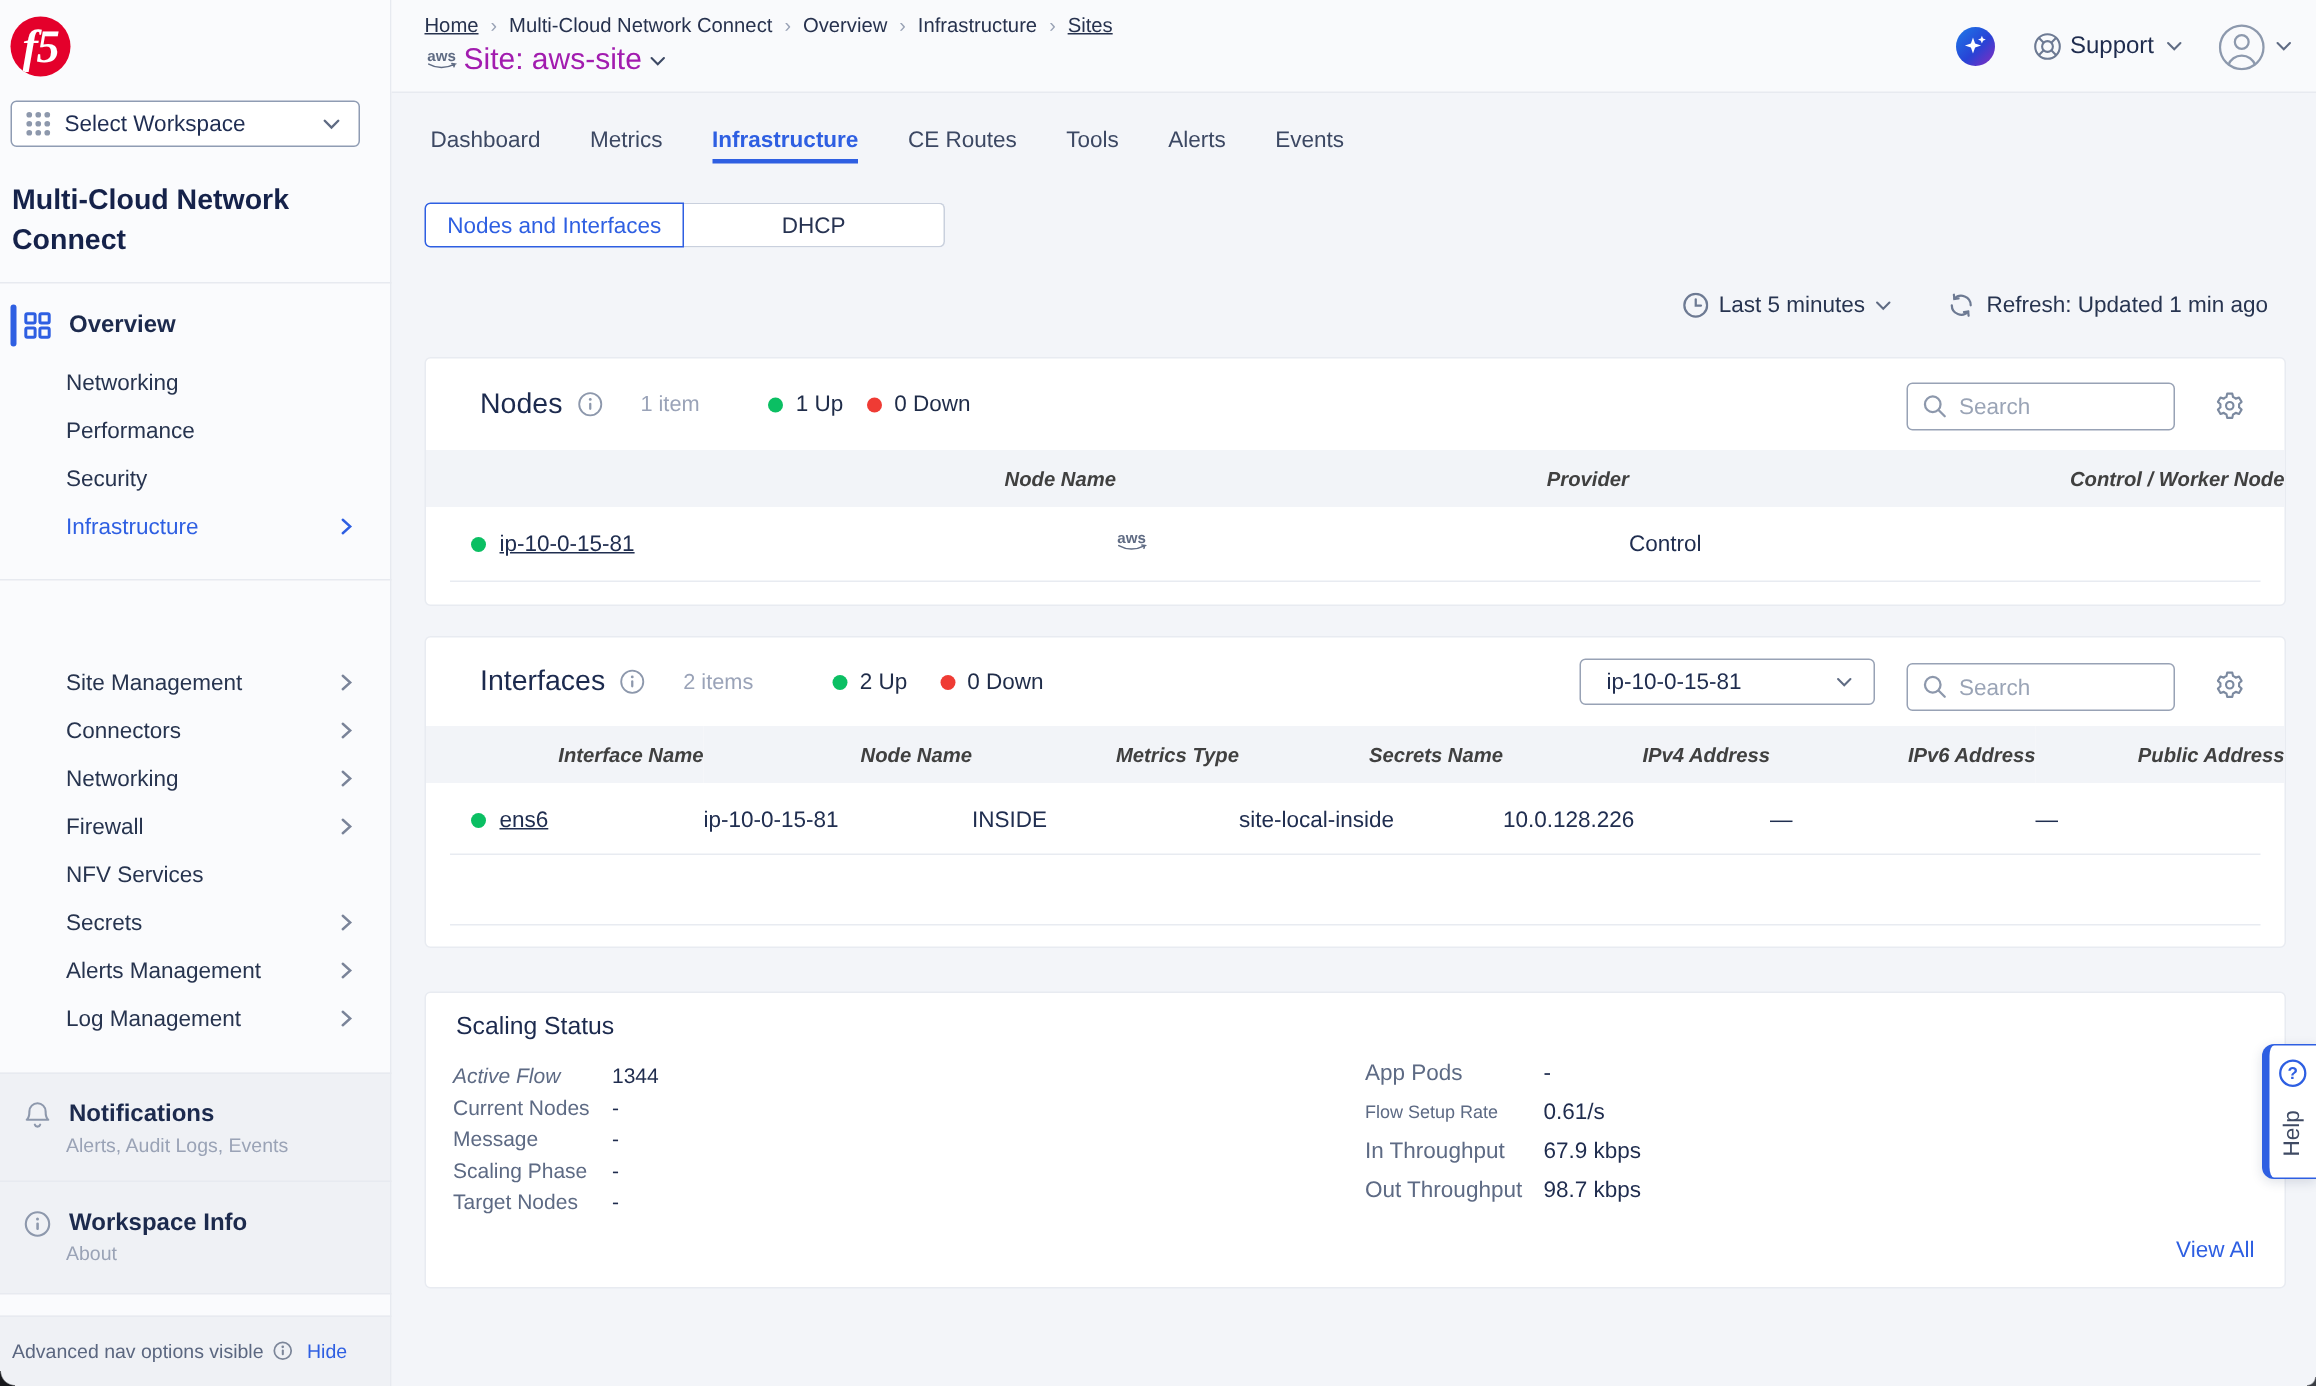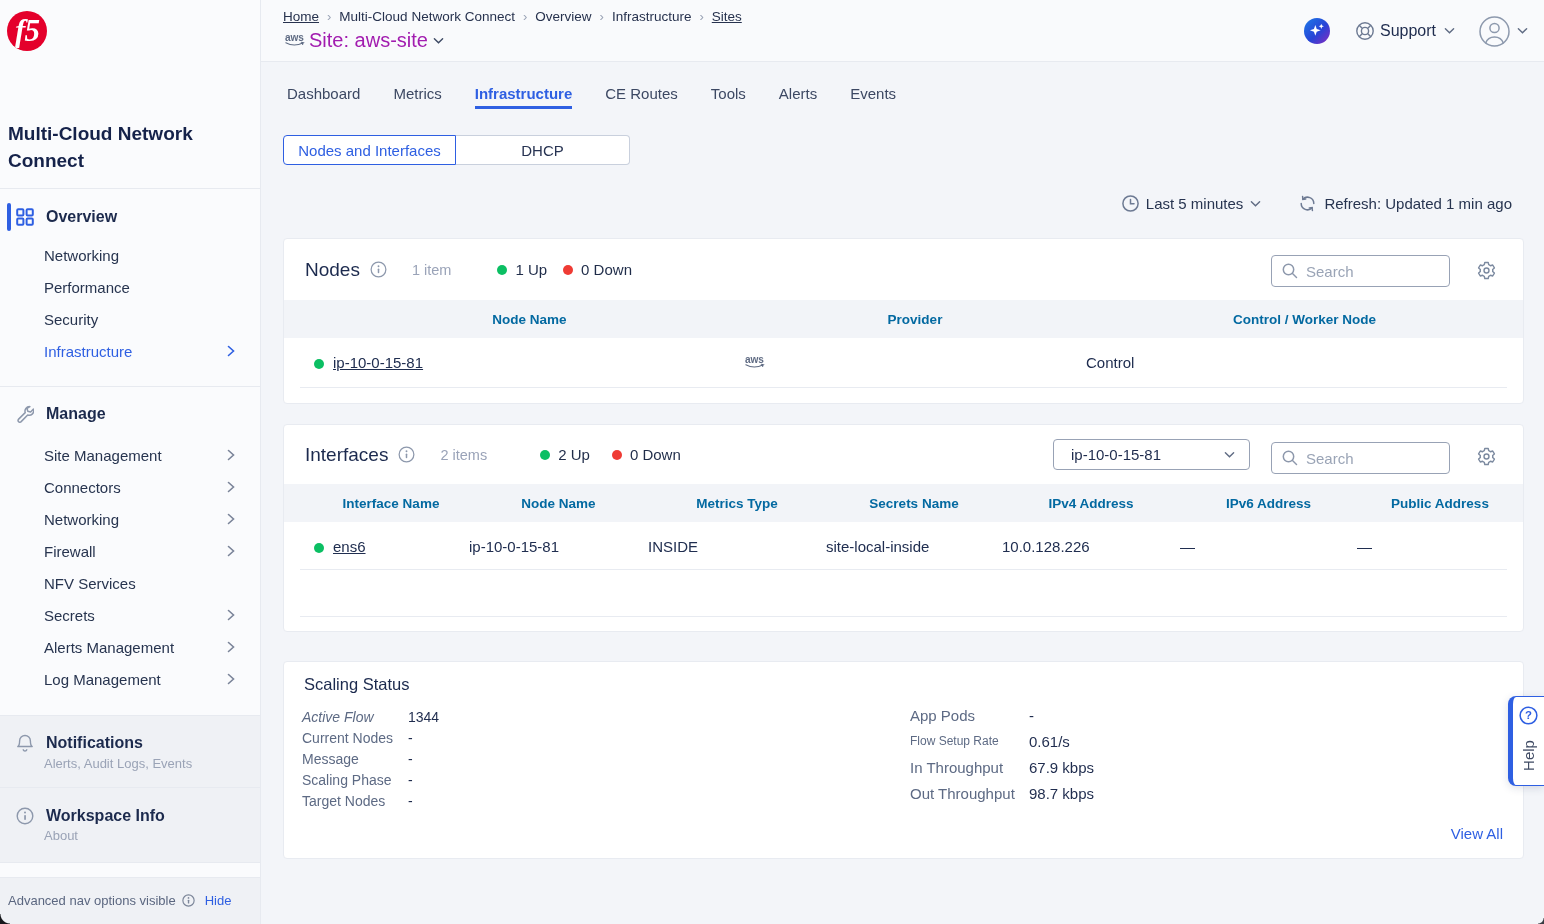--- a/index.html
+++ b/index.html
@@ -43,48 +43,67 @@
 .seg { position:absolute; left:283px; top:135px; display:flex; height:30px; font-size:15px; }
 .seg .s1 { width:173px; border:1px solid #2e5fe2; border-radius:4px 0 0 4px; color:#2e5fe2; background:#fff; display:flex; align-items:center; justify-content:center; }
 .seg .s2 { width:174px; border:1px solid #c9d0dd; border-left:none; border-radius:0 4px 4px 0; color:#273352; background:#fff; display:flex; align-items:center; justify-content:center; }
 
 
 .timerow { position:absolute; right:32px; top:195px; display:flex; align-items:center; font-size:15px; color:#273450; }
 
 
 .card { position:absolute; left:283px; width:1241px; background:#fff; border:1px solid #e8ebf1; border-radius:4px; }
 .cardhead { position:relative; height:61px; display:flex; align-items:center; }
-.ctitle { margin-left:21px; font-size:19px; color:#1c2a4e; }
+.ctitle { margin-left:36px; font-size:19px; color:#1c2a4e; }
 .count { font-size:14.5px; color:#9aa3b8; }
 .updown { font-size:15px; color:#1f2c49; display:flex; align-items:center; }
 .dot { width:10px; height:10px; border-radius:50%; display:inline-block; }
 .searchbox { position:absolute; width:179px; height:32px; border:1px solid #98a2b5; border-radius:4px; background:#fff; display:flex; align-items:center; color:#9aa4b6; font-size:15px; }
 .searchbox svg { margin:0 8px 0 10px; }
 table.tbl { width:100%; border-collapse:collapse; font-size:15px; color:#202e50; }
-table.tbl th { background:#f2f4f8; font-size:13.5px; color:#0369a1; text-align:center; font-weight:bold; height:38px; padding:0; }
+table.tbl th { background:#f2f4f8; font-size:13.5px; color:#404040; text-align:right; font-weight:bold; height:38px; padding:0;font-style:italic; }
 table.tbl td { height:49px; padding:0; }
 .rowline { position:absolute; left:16px; right:16px; height:1px; background:#e8ebf1; }
 .linku { text-decoration:underline; }
 .rowdot { display:inline-block; width:10px; height:10px; border-radius:50%; background:#0bbf63; margin-right:9px; vertical-align:-1px; }
 
 
 .slabel { font-size:14px; color:#5d6a84; }
 .sval { font-size:14px; color:#1f2c4e; }
 
 
 .helptab { position:absolute; right:0; top:696px; width:36px; height:90px; background:#fff; border:1px solid #2e5fe2; border-left:5px solid #2e5fe2; border-right:none; border-radius:8px 0 0 8px; box-shadow:0 2px 8px rgba(30,50,90,.15); }
 .helptab .htxt { position:absolute; left:-5px; top:50px; width:40px; text-align:center; transform:rotate(-90deg); transform-origin:center; font-size:15px; color:#3f4a63; }
 </style>
 </head>
 <body>
 
 <div class="main"></div>
 
 <div class="sidebar">
   <div class="f5logo">f5</div>
+  <div class="wsbox">
+    <svg class="grid9" width="17" height="17" viewBox="0 0 17 17">
+        <g fill="#8d98ac">
+          <circle cx="2.5" cy="2.5" r="1.9"></circle>
+          <circle cx="8.5" cy="2.5" r="1.9"></circle>
+          <circle cx="14.5" cy="2.5" r="1.9"></circle>
+          <circle cx="2.5" cy="8.5" r="1.9"></circle>
+          <circle cx="8.5" cy="8.5" r="1.9"></circle>
+          <circle cx="14.5" cy="8.5" r="1.9"></circle>
+          <circle cx="2.5" cy="14.5" r="1.9"></circle>
+          <circle cx="8.5" cy="14.5" r="1.9"></circle>
+          <circle cx="14.5" cy="14.5" r="1.9"></circle>
+        </g>
+      </svg>
+    <span class="lbl">Select Workspace</span>
+    <svg class="chev" width="12" height="8" viewBox="0 0 12 8">
+        <path d="M1.5 1.5 L6 6 L10.5 1.5" fill="none" stroke="#5f6b83" stroke-width="1.6" stroke-linecap="round"></path>
+      </svg>
+  </div>
   <div class="sb-title">Multi-Cloud Network Connect</div>
   <div class="sb-div" style="top:188px"></div>
 
   <div class="activebar" style="top:203px; height:28px;"></div>
   <div class="nav-head" style="top:202px;">
     <svg width="18" height="18" viewBox="0 0 18 18" fill="none" stroke="#2e5fe2" stroke-width="2">
         <rect x="1.2" y="1.2" width="6.2" height="6.2" rx="1"></rect>
         <rect x="10.6" y="1.2" width="6.2" height="6.2" rx="1"></rect>
         <rect x="1.2" y="10.6" width="6.2" height="6.2" rx="1"></rect>
         <rect x="10.6" y="10.6" width="6.2" height="6.2" rx="1"></rect>
@@ -94,26 +113,20 @@
   <div class="nav-item" style="top:243px;">Networking</div>
   <div class="nav-item" style="top:275px;">Performance</div>
   <div class="nav-item" style="top:307px;">Security</div>
   <div class="nav-item blue" style="top:339px;">Infrastructure
     <svg class="rchev" width="8" height="12" viewBox="0 0 8 12">
         <path d="M1.5 1.5 L6.5 6 L1.5 10.5" fill="none" stroke="#2e5fe2" stroke-width="1.6" stroke-linecap="round"></path>
       </svg>
   </div>
 
   <div class="sb-div" style="top:386px"></div>
-  <div class="nav-head" style="top:399px;">
-    <svg width="18" height="18" viewBox="0 0 18 18">
-        <path d="M13.6 1.6 a4.6 4.6 0 0 0 -4.4 6 L2.4 14.4 a1.8 1.8 0 0 0 2.5 2.5 L11.7 10 a4.6 4.6 0 0 0 5.8 -5.9 L14.6 7 L11.8 6.2 L11 3.4 L13.9 1.7 Z" fill="none" stroke="#8d98ac" stroke-width="1.5" stroke-linejoin="round"></path>
-      </svg>
-    Manage
-  </div>
   <div class="nav-item" style="top:443px;">Site Management
     <svg class="rchev" width="8" height="12" viewBox="0 0 8 12">
         <path d="M1.5 1.5 L6.5 6 L1.5 10.5" fill="none" stroke="#7a8499" stroke-width="1.6" stroke-linecap="round"></path>
       </svg>
   </div>
   <div class="nav-item" style="top:475px;">Connectors
     <svg class="rchev" width="8" height="12" viewBox="0 0 8 12">
         <path d="M1.5 1.5 L6.5 6 L1.5 10.5" fill="none" stroke="#7a8499" stroke-width="1.6" stroke-linecap="round"></path>
       </svg>
   </div>

